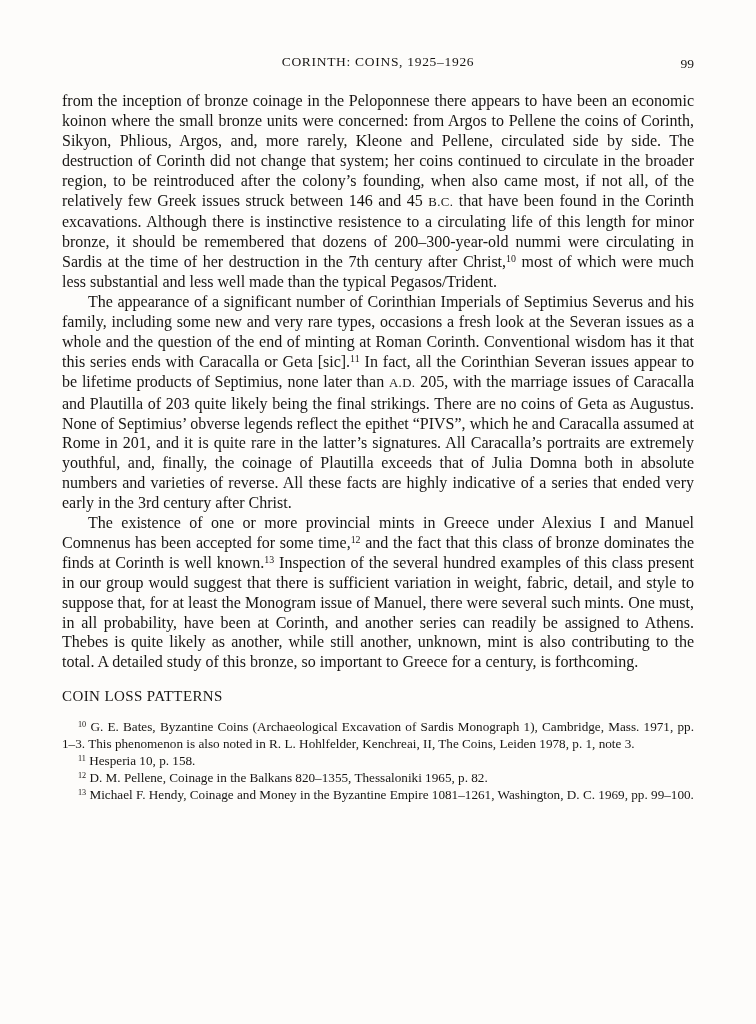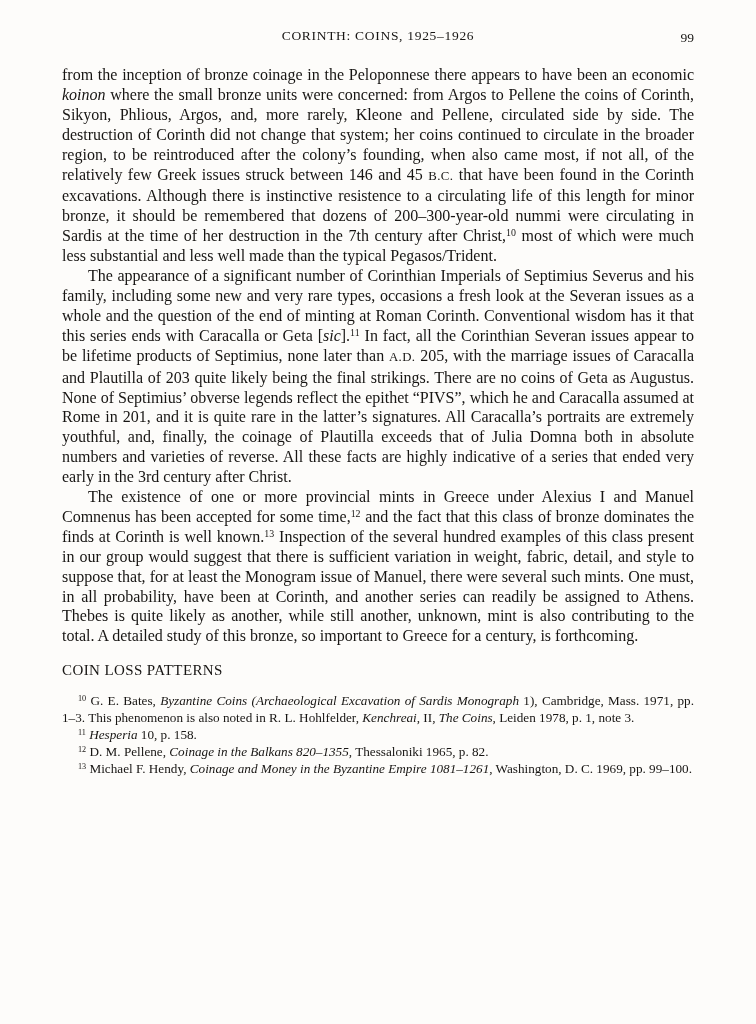--- a/index.html
+++ b/index.html
@@ -6,21 +6,21 @@
     margin: 0;
     padding: 0;
     background: #ffffff;
   }
   .page {
     position: relative;
     width: 756px;
     height: 1024px;
     box-sizing: border-box;
     background: #fdfcfa;
-    padding: 28px 62px 0 62px;
+    padding: 54px 62px 0 62px;
     font-family: "Liberation Serif", "DejaVu Serif", serif;
     color: #171513;
     overflow: hidden;
   }
   .header {
     position: relative;
     text-align: center;
     font-size: 13.5px;
     letter-spacing: 0.7px;
     margin-bottom: 21px;
@@ -34,21 +34,21 @@
   }
   .body-text .para {
     margin: 0;
     font-size: 16px;
     line-height: 19.9px;
     text-align: justify;
   }
   .body-text .para.indent {
     text-indent: 26px;
   }
-  .it { font-style: italic; }
+  .it { }
   .sup {
     font-size: 0.62em;
     vertical-align: 0.5em;
     line-height: 0;
   }
   .sc {
     font-size: 0.8em;
     letter-spacing: 0.4px;
   }
   .section-heading {

